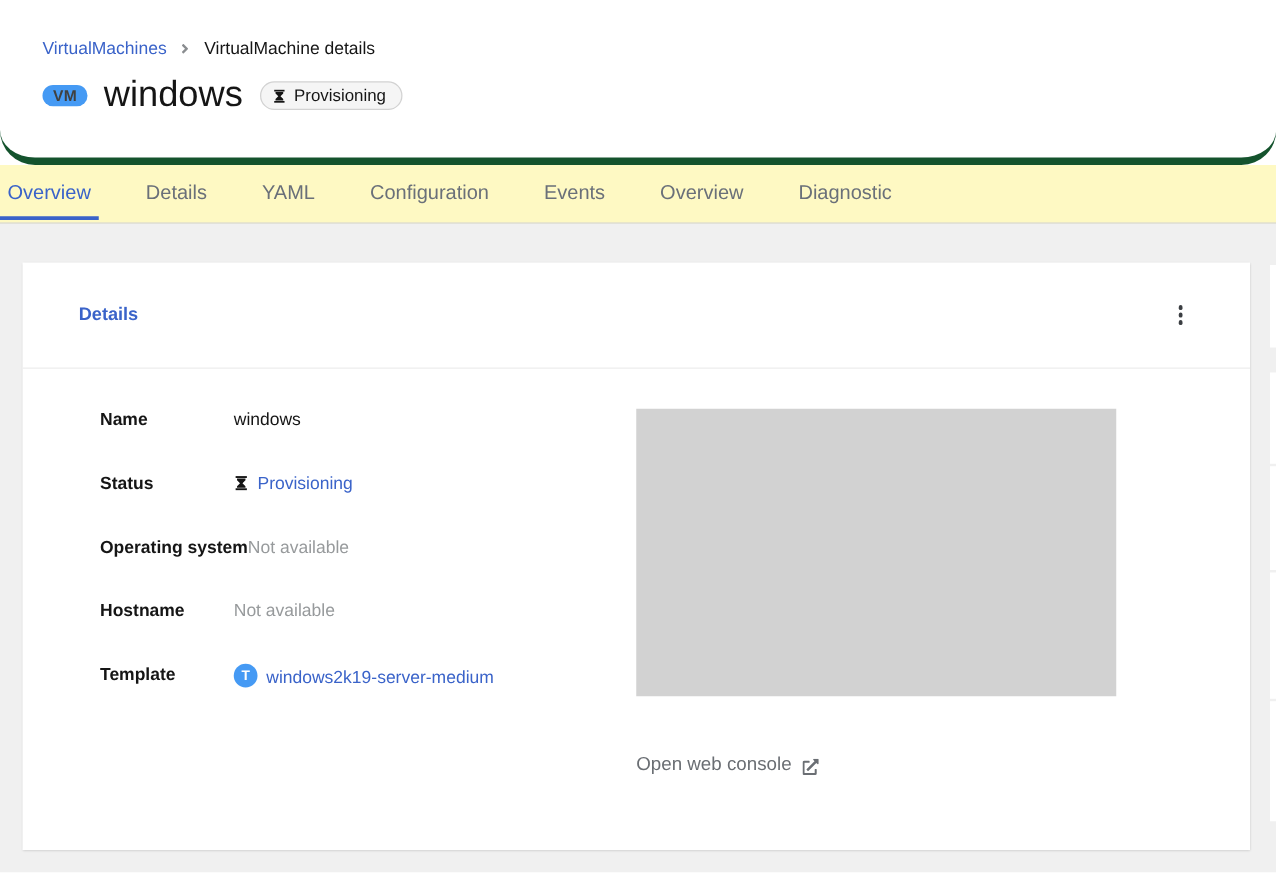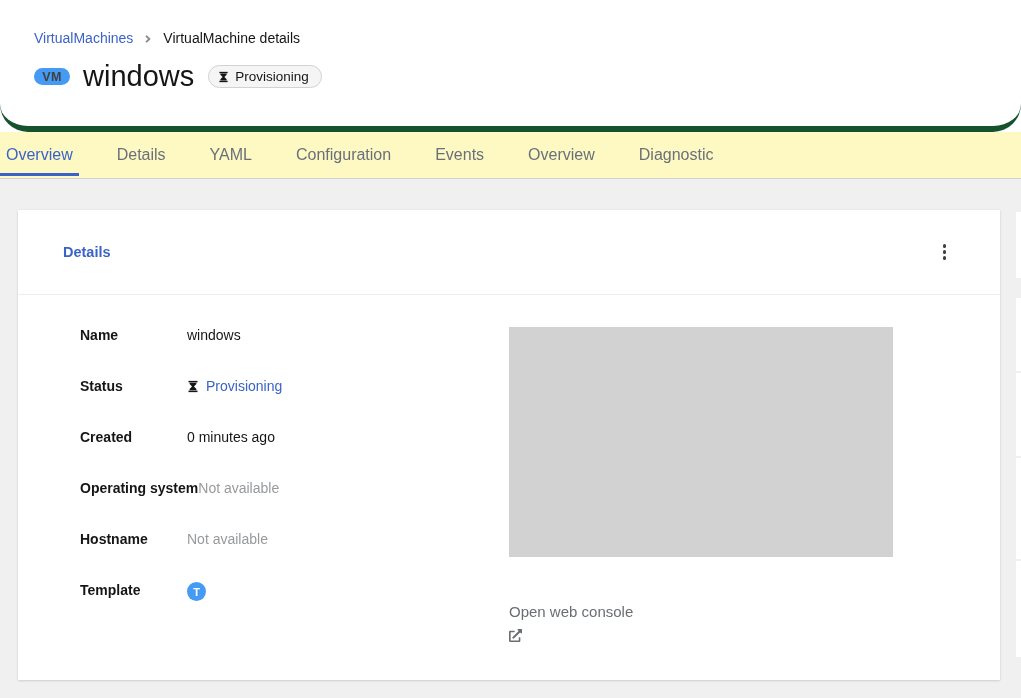--- a/index.html
+++ b/index.html
@@ -66,22 +66,22 @@
   .dvalue.muted{color:var(--muted);}
   .dvalue a{color:var(--link);text-decoration:none;cursor:pointer;}
   .t-badge{
     width:19px;height:19px;border-radius:50%;background:var(--badge-blue);color:#fff;
     font-size:11px;font-weight:700;display:inline-flex;align-items:center;justify-content:center;flex:none;
   }
   
   .vnc-label{font-size:14px;font-weight:700;line-height:16px;margin-bottom:14px;}
   .vnc-screen{width:384px;height:230px;background:var(--graybox);}
   .open-console{
-    margin-top:46px;display:inline-flex;align-items:flex-start;gap:9px;
-    color:#6a6e73;font-size:15px;text-decoration:none;cursor:pointer;flex-direction:column;
+    margin-top:46px;display:inline-flex;align-items:flex-end;gap:9px;
+    color:#6a6e73;font-size:15px;text-decoration:none;cursor:pointer;
   }
   .open-console svg{width:13px;height:13px;fill:#6a6e73;display:block;}
   
   .sliver{position:absolute;left:1016px;width:5px;background:#fff;}
 </style>
 </head>
 <body>
 
 <header class="page-header">
   <nav class="breadcrumb">
@@ -142,35 +142,32 @@
                 <svg width="12" height="15" viewBox="0 0 16 16" fill="#151515">
                   <rect x="2" y="0.5" width="12" height="2"></rect>
                   <rect x="2" y="13.5" width="12" height="2"></rect>
                   <path d="M3.5 3h9v1.8L9.3 8l3.2 3.2V13h-9v-1.8L6.7 8 3.5 4.8z"></path>
                 </svg>
               </span>
               <a>Provisioning</a>
             </div>
           </div>
           <div class="drow">
-            <div class="dlabel">Created</div>
-            <div class="dvalue">0 minutes ago</div>
-          </div>
-          <div class="drow">
             <div class="dlabel">Operating system</div>
             <div class="dvalue muted">Not available</div>
           </div>
           <div class="drow">
             <div class="dlabel">Hostname</div>
             <div class="dvalue muted">Not available</div>
           </div>
           <div class="drow">
             <div class="dlabel">Template</div>
             <div class="dvalue">
               <span class="t-badge">T</span>
+              <a>windows2k19-server-medium</a>
             </div>
           </div>
         </div>
       <div class="vnc">
         <div class="vnc-screen"></div>
         <a class="open-console">
           <span>Open web console</span>
           <span>
             <svg viewBox="0 0 512 512">
                 <path d="M432 320h-32a16 16 0 0 0-16 16v112H64V128h144a16 16 0 0 0 16-16V80a16 16 0 0 0-16-16H48A48 48 0 0 0 0 112v352a48 48 0 0 0 48 48h352a48 48 0 0 0 48-48V336a16 16 0 0 0-16-16zM488 0H360c-21.4 0-32.1 25.9-17 41l35.7 35.7L135 320.4a24 24 0 0 0 0 34l22.7 22.7a24 24 0 0 0 34 0L435.3 133.3 471 169c15 15 41 4.5 41-17V24a24 24 0 0 0-24-24z"></path>

